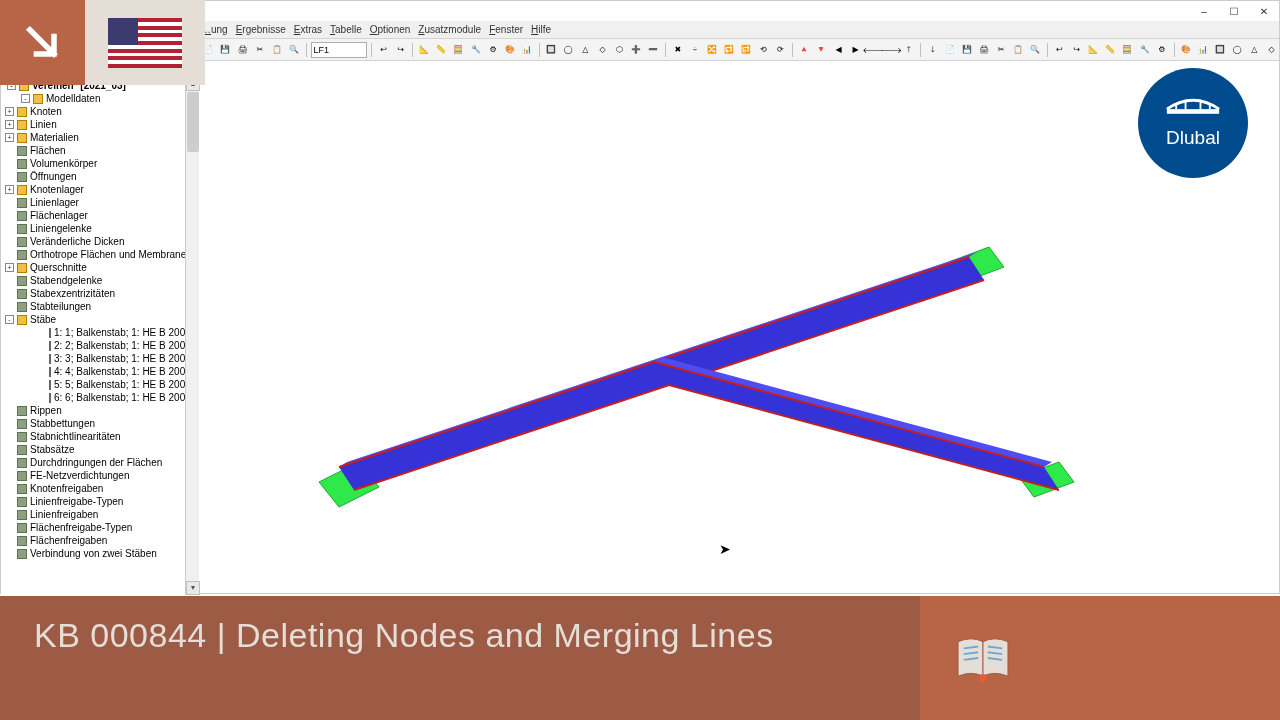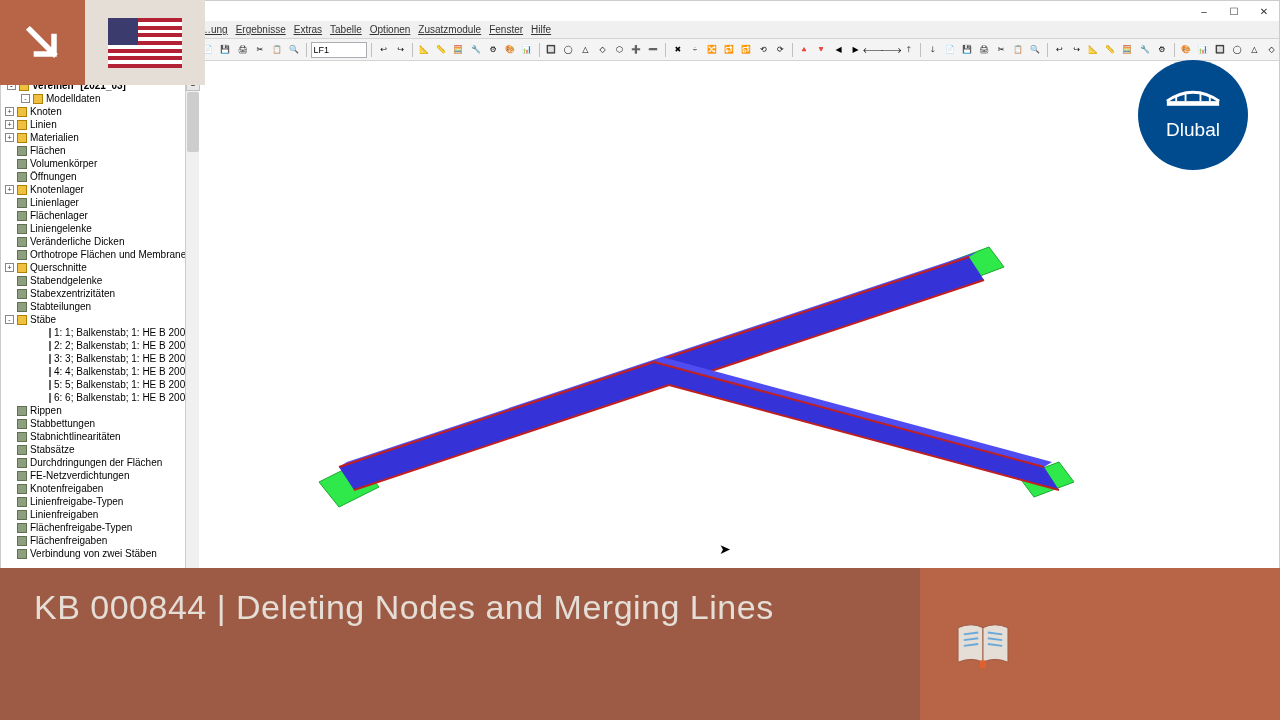--- a/index.html
+++ b/index.html
@@ -3,21 +3,21 @@
 <meta charset="utf-8">
 <style>
 * { margin: 0; padding: 0; box-sizing: border-box; font-family: "Segoe UI", Tahoma, sans-serif; }
 html, body { width: 1280px; height: 720px; overflow: hidden; background: #fff; }
 
 .app-window { position: absolute; top: 0; left: 0; width: 1280px; height: 594px; background: #fff; border: 1px solid #ccc; }
 .titlebar { height: 20px; background: #fff; display: flex; justify-content: flex-end; align-items: center; gap: 0; }
 .win-btn { width: 30px; height: 20px; display: flex; align-items: center; justify-content: center; font-size: 10px; color: #333; cursor: pointer; }
 
 .menubar { height: 18px; display: flex; gap: 8px; padding-left: 200px; font-size: 10px; color: #333; align-items: center; background: #f0f0f0; border-bottom: 1px solid #d4d4d4; }
-.menubar span { cursor: pointer; text-decoration: underline; }
+.menubar span { cursor: pointer; }
 .menubar span u { text-decoration: underline; }
 
 .toolbar-row { height: 22px; display: flex; align-items: center; padding-left: 200px; gap: 2px; background: #f4f4f4; border-bottom: 1px solid #d4d4d4; }
 .tool-icon { width: 16px; height: 16px; border: 1px solid transparent; display: inline-flex; align-items: center; justify-content: center; font-size: 8px; cursor: pointer; }
 .tool-sep { width: 1px; height: 14px; background: #c0c0c0; margin: 0 2px; }
 .lf-combo { width: 60px; height: 16px; font-size: 9px; border: 1px solid #abadb3; background: #fff; padding: 0 2px; display: inline-flex; align-items: center; }
 
 .sidebar { position: absolute; left: 0; top: 60px; width: 198px; height: 534px; background: #fff; border-right: 1px solid #c0c0c0; overflow: hidden; }
 .sidebar-header { height: 16px; background: #e8e8e8; font-size: 10px; font-weight: bold; padding-left: 18px; display: flex; align-items: center; border-bottom: 1px solid #c0c0c0; }
 .sidebar-header::before { content: ""; position: absolute; left: 4px; width: 10px; height: 10px; background: #4a6; }
@@ -40,25 +40,25 @@
 .sb-arrow { width: 14px; height: 14px; background: #e8e8e8; border: 1px solid #c0c0c0; font-size: 7px; text-align: center; line-height: 12px; color: #555; }
 .sb-thumb { width: 12px; height: 60px; background: #cdcdcd; margin: 1px; border-radius: 2px; }
 
 
 .overlay-corner { position: absolute; left: 0; top: 0; width: 85px; height: 85px; background: #b76447; display: flex; align-items: center; justify-content: center; }
 .overlay-corner svg { width: 44px; height: 44px; }
 .flag-box { position: absolute; left: 85px; top: 0; width: 120px; height: 85px; background: #e5ded6; display: flex; align-items: center; justify-content: center; }
 .flag { width: 74px; height: 50px; position: relative; background: linear-gradient(#b22234 0 7.7%,#fff 7.7% 15.4%,#b22234 15.4% 23.1%,#fff 23.1% 30.8%,#b22234 30.8% 38.5%,#fff 38.5% 46.2%,#b22234 46.2% 53.9%,#fff 53.9% 61.6%,#b22234 61.6% 69.3%,#fff 69.3% 77%,#b22234 77% 84.7%,#fff 84.7% 92.4%,#b22234 92.4% 100%); }
 .flag::before { content: ""; position: absolute; left: 0; top: 0; width: 30px; height: 27px; background: #3c3b6e; }
 
-.dlubal-badge { position: absolute; right: 32px; top: 60px; width: 110px; height: 110px; border-radius: 50%; background: #004b8d; display: flex; flex-direction: column; align-items: center; justify-content: center; color: #fff; font-weight: 500; }
+.dlubal-badge { position: absolute; right: 32px; top: 68px; width: 110px; height: 110px; border-radius: 50%; background: #004b8d; display: flex; flex-direction: column; align-items: center; justify-content: center; color: #fff; font-weight: 500; }
 .dlubal-badge .bridge { width: 56px; height: 28px; }
 .dlubal-badge .txt { font-size: 19px; margin-top: 2px; }
 
-.banner { position: absolute; left: 0; bottom: 0; width: 1280px; height: 152px; background: #9d5a44; display: flex; }
+.banner { position: absolute; left: 0; bottom: 0; width: 1280px; height: 124px; background: #9d5a44; display: flex; }
 .banner-title { flex: 1; padding: 18px 0 0 34px; color: #e5ded6; font-size: 34px; font-weight: 400; line-height: 1.25; letter-spacing: .5px; }
 .banner-right { width: 360px; background: #b76447; display: flex; align-items: center; gap: 22px; padding-left: 34px; }
 .book-icon { width: 58px; height: 48px; }
 .kb-text { color: #e5ded6; font-size: 22px; font-weight: 700; line-height: 1.25; letter-spacing: 1px; }
 
 .cursor-ptr { position: absolute; left: 520px; top: 480px; font-size: 14px; color: #000; pointer-events: none; }
 </style>
 </head>
 <body>
 

